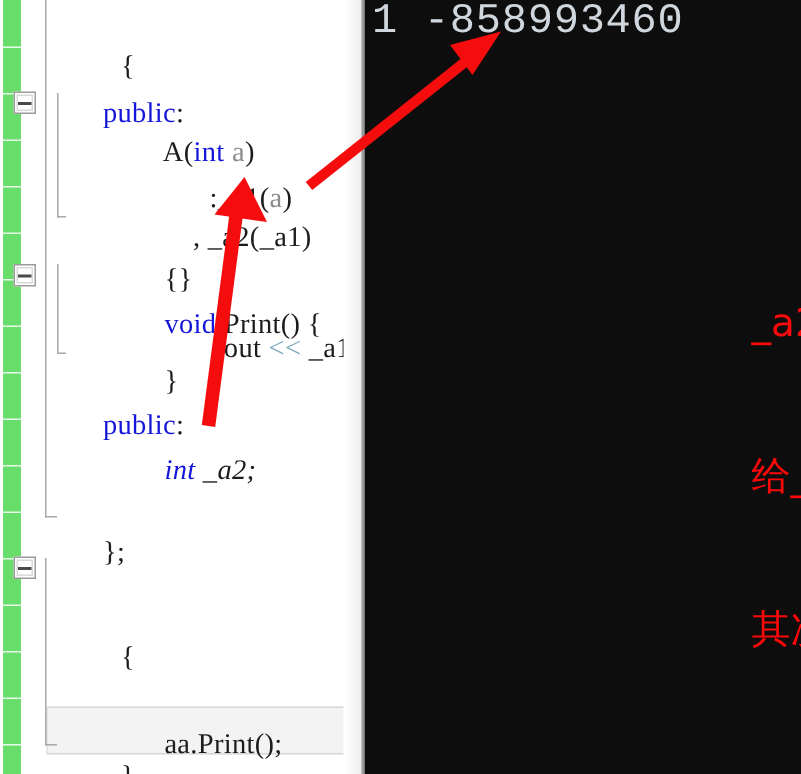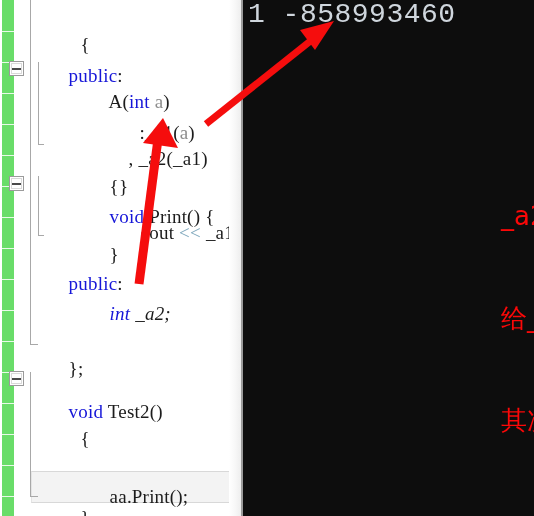--- a/index.html
+++ b/index.html
@@ -193,23 +193,20 @@
 
       <div class="code-line" style="top:267px;left:70px;font-style:italic;">
         <span class="tk-kw">int</span><span class="tk-pl"> </span><span class="tk-pl">_a2</span><span class="tk-pl">;</span>
       </div>
 
 
       <div class="code-line" style="top:322px;left:29px;">
         <span class="tk-brc">};</span>
       </div>
 
-      <div class="code-line" style="top:365px;left:29px;">
-        <span class="tk-kw">void</span><span class="tk-pl"> </span><span class="tk-pl">Test2</span><span class="tk-pl">()</span>
-      </div>
 
       <div class="code-line" style="top:392px;left:41px;">
         <span class="tk-brc">{</span>
       </div>
 
 
       <div class="code-line" style="top:450px;left:70px;">
         <span class="tk-pl">aa</span><span class="tk-pl">.</span><span class="tk-pl">Print</span><span class="tk-pl">()</span><span class="tk-pl">;</span>
       </div>
 

